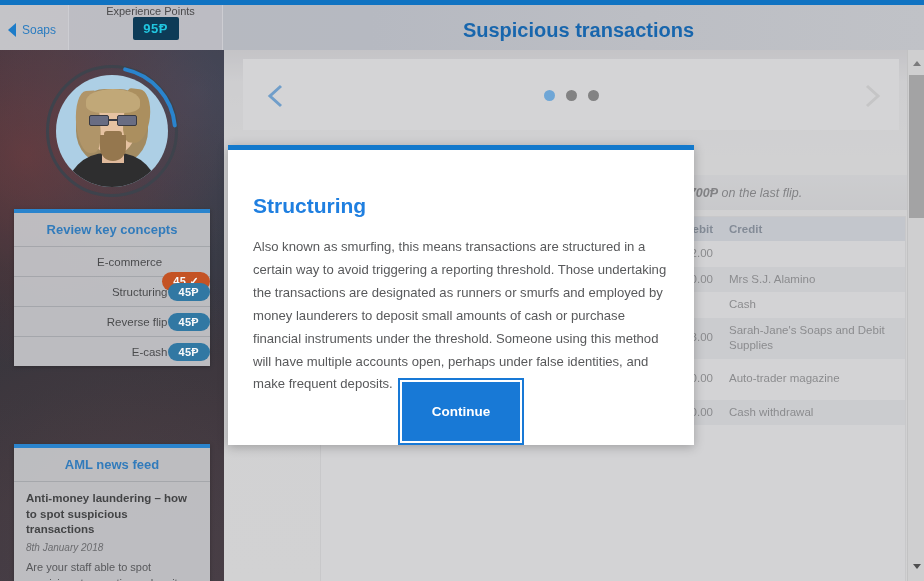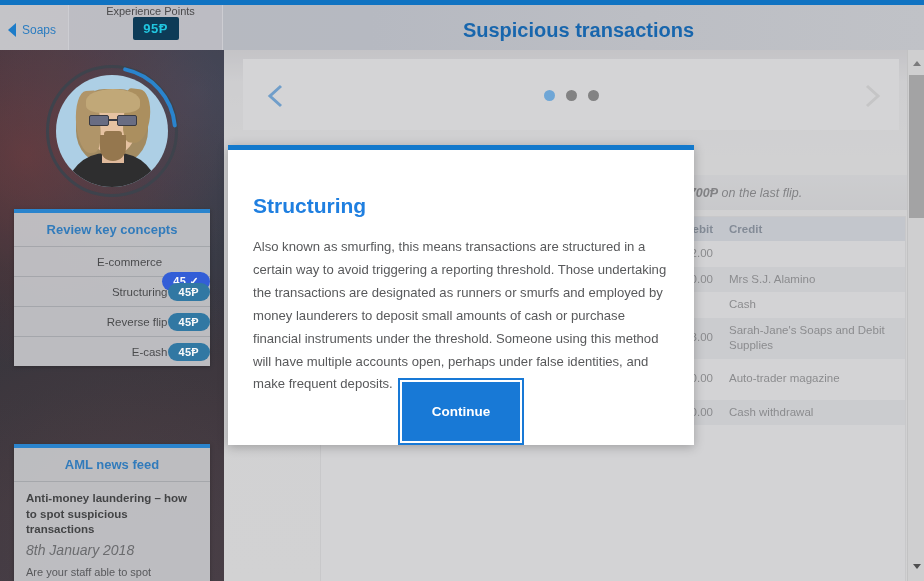--- a/index.html
+++ b/index.html
@@ -98,25 +98,25 @@
     display:flex; align-items:center; justify-content:flex-end;
     border-top: 1px solid rgba(150,152,158,.75);
     padding: 7px 0 7px 12px; height: 30px;
   }
   .concept-label { font-size: 11.5px; color:#37383a; }
   .pill {
     font-size: 11px; font-weight: bold; color:#fff;
     background:#1b6b9c; border-radius: 10px; padding: 3px 11px;
     min-width: 42px; text-align:center; letter-spacing:.3px;
   }
-  .pill.done { background:#1d4ed8;margin-top:40px; }
+  .pill.done { background:#c2410c;margin-top:40px; }
 
   .news-item { border-top: 1px solid rgba(150,152,158,.75); padding: 9px 12px 10px; }
   .news-h { font-size: 11.5px; font-weight: bold; color:#2f3032; line-height: 1.35; }
-  .news-date { font-size: 14px; font-style: italic; color:#5c5d60; margin-top: 4px; }
+  .news-date { font-size: 10px; font-style: italic; color:#5c5d60; margin-top: 4px; }
   .news-body { font-size: 11px; color:#47484b; line-height: 1.5; margin-top: 6px; }
 
   
   .stage {
     position: absolute; left: 224px; top: 50px; width: 700px; height: 531px;
     background: linear-gradient(to bottom,#b5b4b8 0%,#c6c6c8 6%,#cccccd 20%,#cecece 100%);
   }
   .carousel {
     position: absolute; left: 19px; top: 9px; width: 656px; height: 71px;
     background: #d2d2d3;

